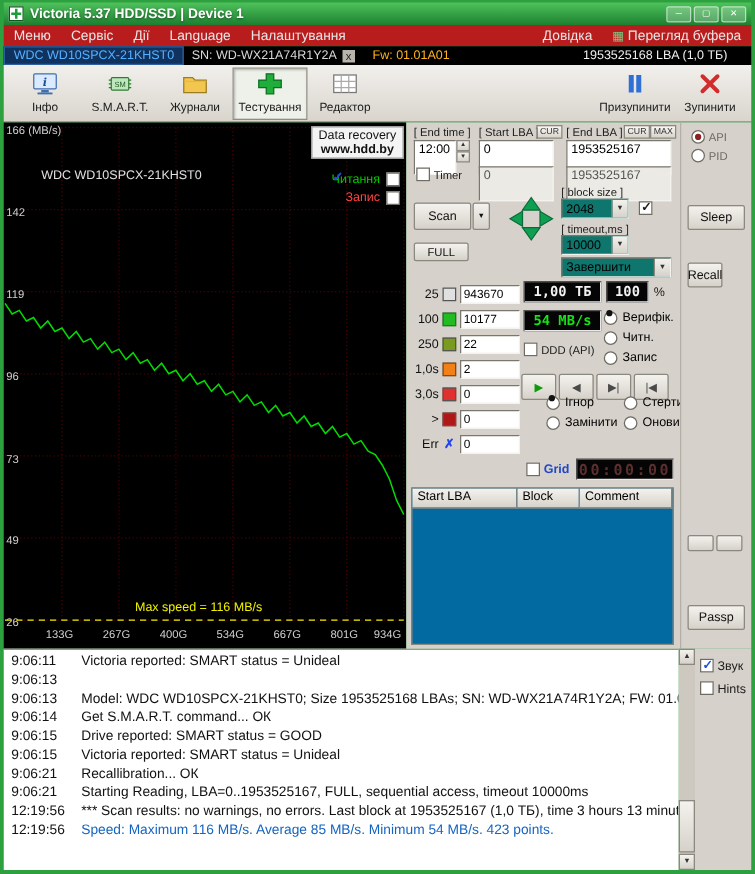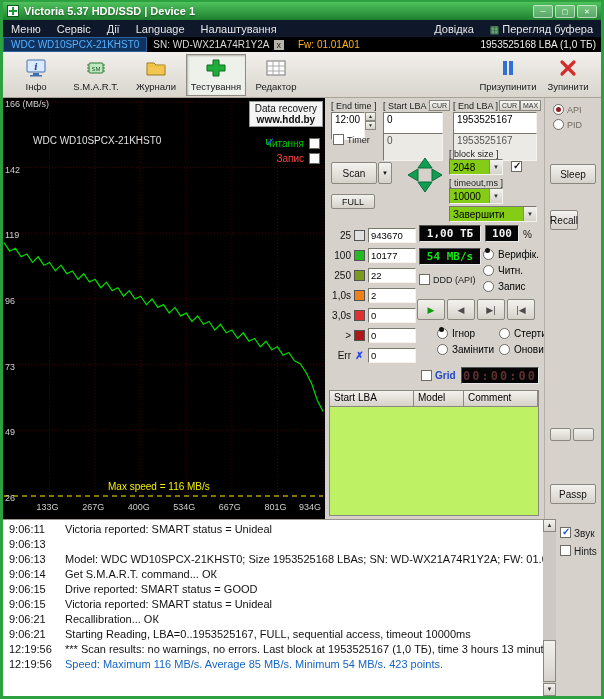--- a/index.html
+++ b/index.html
@@ -9,32 +9,32 @@
   
   .titlebar{position:absolute;left:3px;top:2px;right:3px;height:18px;display:flex;align-items:center;gap:5px;padding:0 4px;background:linear-gradient(180deg,#4fc25c,#1d8030);color:#fff}
   .app-icon{width:12px;height:12px;background:#fff;border:1px solid #0c5a1c;position:relative;flex:none}
   .app-icon::before{content:"";position:absolute;left:1px;top:4px;width:8px;height:2px;background:#1d9c3a}
   .app-icon::after{content:"";position:absolute;left:4px;top:1px;width:2px;height:8px;background:#1d9c3a}
   .title{font-size:11px;font-weight:bold;text-shadow:0 1px 2px rgba(0,0,0,.45);white-space:nowrap}
   .winbtns{margin-left:auto;display:flex;gap:2px}
   .wbtn{width:20px;height:13px;background:rgba(255,255,255,.25);border:1px solid rgba(255,255,255,.55);border-radius:2px;font-size:7px;line-height:11px;text-align:center;color:#fff}
 
   
-  .menubar{position:absolute;left:3px;top:20px;right:3px;height:17px;background:#0f172a;display:flex;align-items:center;font-size:11px;color:#e6e6e6}
+  .menubar{position:absolute;left:3px;top:20px;right:3px;height:17px;background:#b91c1c;display:flex;align-items:center;font-size:11px;color:#e6e6e6}
   .menu-item{padding:0 8px;white-space:nowrap}
   .menu-right{margin-left:auto;display:flex;align-items:center}
   .buf-icon{color:#79c77e;font-size:10px;margin-right:3px}
 
   
   .tabstrip{position:absolute;left:3px;top:37px;right:3px;height:15px;background:#000;display:flex;align-items:center;font-size:10px}
   .tab-model{color:#57b0ff;background:#10325e;border:1px solid #2f5f9e;padding:0 7px;height:15px;line-height:13px;white-space:nowrap}
   .tab-sn{color:#d8d8d8;padding:0 6px;display:flex;align-items:center;gap:4px;white-space:nowrap}
   .tab-x{background:#b8b4ac;color:#222;font-size:9px;line-height:10px;padding:0 3px}
   .tab-fw{color:#ffb21a;margin-left:8px;white-space:nowrap}
-  .tab-cap{margin-left:auto;color:#eee;padding-right:5px;white-space:nowrap}
+  .tab-cap{margin-left:auto;color:#eee;padding-right:19px;white-space:nowrap}
 
   
   .toolbar{position:absolute;left:3px;top:52px;right:3px;height:46px;background:linear-gradient(#f2f0ec,#d9d5cd);border-bottom:1px solid #a8a49a;display:flex;align-items:center;padding:0 3px}
   .tbtn{width:60px;height:42px;display:flex;flex-direction:column;align-items:center;justify-content:center;gap:1px;font-size:9.5px;color:#1a1a1a;border:1px solid transparent;flex:none}
   .tbtn.active{background:#eef0ea;border:1px solid #8f8c83;box-shadow:inset 1px 1px 2px rgba(0,0,0,.25)}
   .tbtn-spacer{flex:1}
 
   
   .graph{position:absolute;left:3px;top:98px;width:322px;height:421px;background:#000;overflow:hidden}
   .g-title{position:absolute;left:30px;top:13px;color:#fff;font-weight:bold;font-size:11px;z-index:2;white-space:nowrap}
@@ -51,21 +51,21 @@
   
   .ctrl{position:absolute;left:325px;top:98px;width:219px;height:421px;background:#d6d2cb}
   .lbl{position:absolute;font-size:9px;color:#1c1c1c;white-space:nowrap}
   .lbl.dim2{color:#6e6b63}
   .mini-btn{position:absolute;font-size:7px;line-height:9px;padding:0 2px;background:linear-gradient(#f8f7f4,#d8d4cc);border:1px solid #8b887f;color:#333}
   .input{position:absolute;height:28px;line-height:14px;background:#fff;border:1px solid;border-color:#7a776e #f4f2ee #f4f2ee #7a776e;font-size:10px;padding:0 3px;white-space:nowrap;overflow:hidden}
   .input.dim{background:#eceae4;color:#555}
   .spin{position:absolute;width:11px;height:16px;display:flex;flex-direction:column}
   .spin i{flex:1;font-style:normal;font-size:5px;line-height:7px;text-align:center;background:linear-gradient(#f4f2ee,#d6d2ca);border:1px solid #8b887f;color:#333}
   .btn{position:absolute;background:linear-gradient(#f4f2ee,#d6d2ca);border:1px solid #8b887f;border-radius:2px;font-size:10px;color:#111;display:flex;align-items:center;justify-content:center;white-space:nowrap}
-  .combo{position:absolute;height:16px;background:#84cc16;border:1px solid;border-color:#7a776e #f4f2ee #f4f2ee #7a776e;display:flex;align-items:center;font-size:10px;padding-left:3px;white-space:nowrap}
+  .combo{position:absolute;height:16px;background:#0f766e;border:1px solid;border-color:#7a776e #f4f2ee #f4f2ee #7a776e;display:flex;align-items:center;font-size:10px;padding-left:3px;white-space:nowrap}
   .combo i{font-style:normal;margin-left:auto;width:13px;align-self:stretch;background:linear-gradient(#f4f2ee,#d6d2ca);border-left:1px solid #8b887f;font-size:6px;display:flex;align-items:center;justify-content:center;color:#333}
   .cb{position:absolute;width:11px;height:11px;background:#fff;border:1px solid #6e6b63}
   .cb.checked::after{content:"✓";position:absolute;left:1px;top:-2px;font-size:10px;font-weight:bold;color:#1a1a1a}
   .cb.blue.checked::after{color:#1d4ed8}
   .radio{position:absolute;width:11px;height:11px;border-radius:50%;background:#fff;border:1px solid #6e6b63}
   .radio.sel::after{content:"";position:absolute;left:2px;top:2px;width:5px;height:5px;border-radius:50%;background:#111}
   .radio.sel-red::after{content:"";position:absolute;left:2px;top:2px;width:5px;height:5px;border-radius:50%;background:#8d2020}
   .pad{position:absolute;left:78px;top:55px;width:44px;height:44px}
 
   #stats{position:absolute;left:4px;top:127px}
@@ -74,27 +74,27 @@
   .stat-swatch{width:11px;height:11px;border:1px solid #555;margin-right:3px;flex:none}
   .stat-mark{width:11px;margin-right:3px;font-size:10px;font-weight:bold;text-align:center;flex:none}
   .stat-count{width:48px;height:15px;background:#fff;border:1px solid;border-color:#7a776e #f4f2ee #f4f2ee #7a776e;font-size:9.5px;line-height:13px;padding:0 2px;overflow:hidden}
 
   .display{position:absolute;height:17px;background:#050505;border:1px solid;border-color:#555 #e8e8e8 #e8e8e8 #555;font-family:"DejaVu Sans Mono",monospace;font-size:11px;font-weight:bold;color:#f2f2f2;display:flex;align-items:center;justify-content:center;white-space:nowrap}
   .speed-display{color:#17e317}
   .clock{color:#5c2f2f;letter-spacing:2px;font-size:12px}
   .grid-label{position:absolute;font-size:10px;font-weight:bold;color:#2247c7}
 
   #mode-radios{position:absolute;left:158px;top:148px}
-  #action-radios{position:absolute;left:112px;top:227px;display:grid;grid-template-columns:60px 56px;grid-auto-rows:16px;column-gap:2px}
+  #action-radios{position:absolute;left:112px;top:216px;display:grid;grid-template-columns:60px 56px;grid-auto-rows:16px;column-gap:2px}
   .radio-row{display:flex;gap:4px;align-items:center;font-size:10px;height:16px;white-space:nowrap}
   .radio-row .radio{position:static;flex:none}
   #transport{position:absolute;left:92px;top:201px;display:flex;gap:2px}
   .tpbtn{width:28px;height:21px;background:linear-gradient(#f4f2ee,#d6d2ca);border:1px solid #8b887f;border-radius:2px;font-size:9px;display:flex;align-items:center;justify-content:center}
 
-  .tbl{position:absolute;left:4px;top:292px;width:210px;height:126px;background:#bef264;border:1px solid #8b887f}
+  .tbl{position:absolute;left:4px;top:292px;width:210px;height:126px;background:#0369a1;border:1px solid #8b887f}
   .tbl-head{display:flex;height:16px}
   .tbl-head span{background:linear-gradient(#f4f2ee,#d6d2ca);border-right:1px solid #8b887f;border-bottom:1px solid #8b887f;font-size:10px;padding:1px 0 0 4px;overflow:hidden;white-space:nowrap}
   .th1{width:84px}.th2{width:50px}.th3{flex:1}
 
   
   .strip-top{position:absolute;left:544px;top:98px;width:57px;height:421px;background:#d6d2cb;border-left:1px solid #b4b0a8}
   .strip-bottom{position:absolute;left:556px;top:519px;width:45px;height:177px;background:#d6d2cb}
 
   
   .logarea{position:absolute;left:3px;top:519px;width:540px;height:177px;background:#fff;border-top:1px solid #9a968c;padding-top:3px;overflow:hidden}
@@ -384,21 +384,21 @@
         </div>
       </div>
 
     <span class="cb" style="left:96px;top:272px"></span>
     <span class="grid-label" style="left:110px;top:272px">Grid</span>
     <span class="display clock" style="left:136px;top:269px;width:78px">00:00:00</span>
 
     <div class="tbl">
       <div class="tbl-head">
         <span class="th1">Start LBA</span>
-        <span class="th2">Model</span>
+        <span class="th2">Block</span>
         <span class="th3">Comment</span>
       </div>
     </div>
   </div>
 
   <div class="strip-top">
     <span class="radio sel-red" style="left:8px;top:6px"></span>
     <span class="lbl dim2" style="left:22px;top:7px">API</span>
     <span class="radio" style="left:8px;top:21px"></span>
     <span class="lbl dim2" style="left:22px;top:22px">PID</span>

